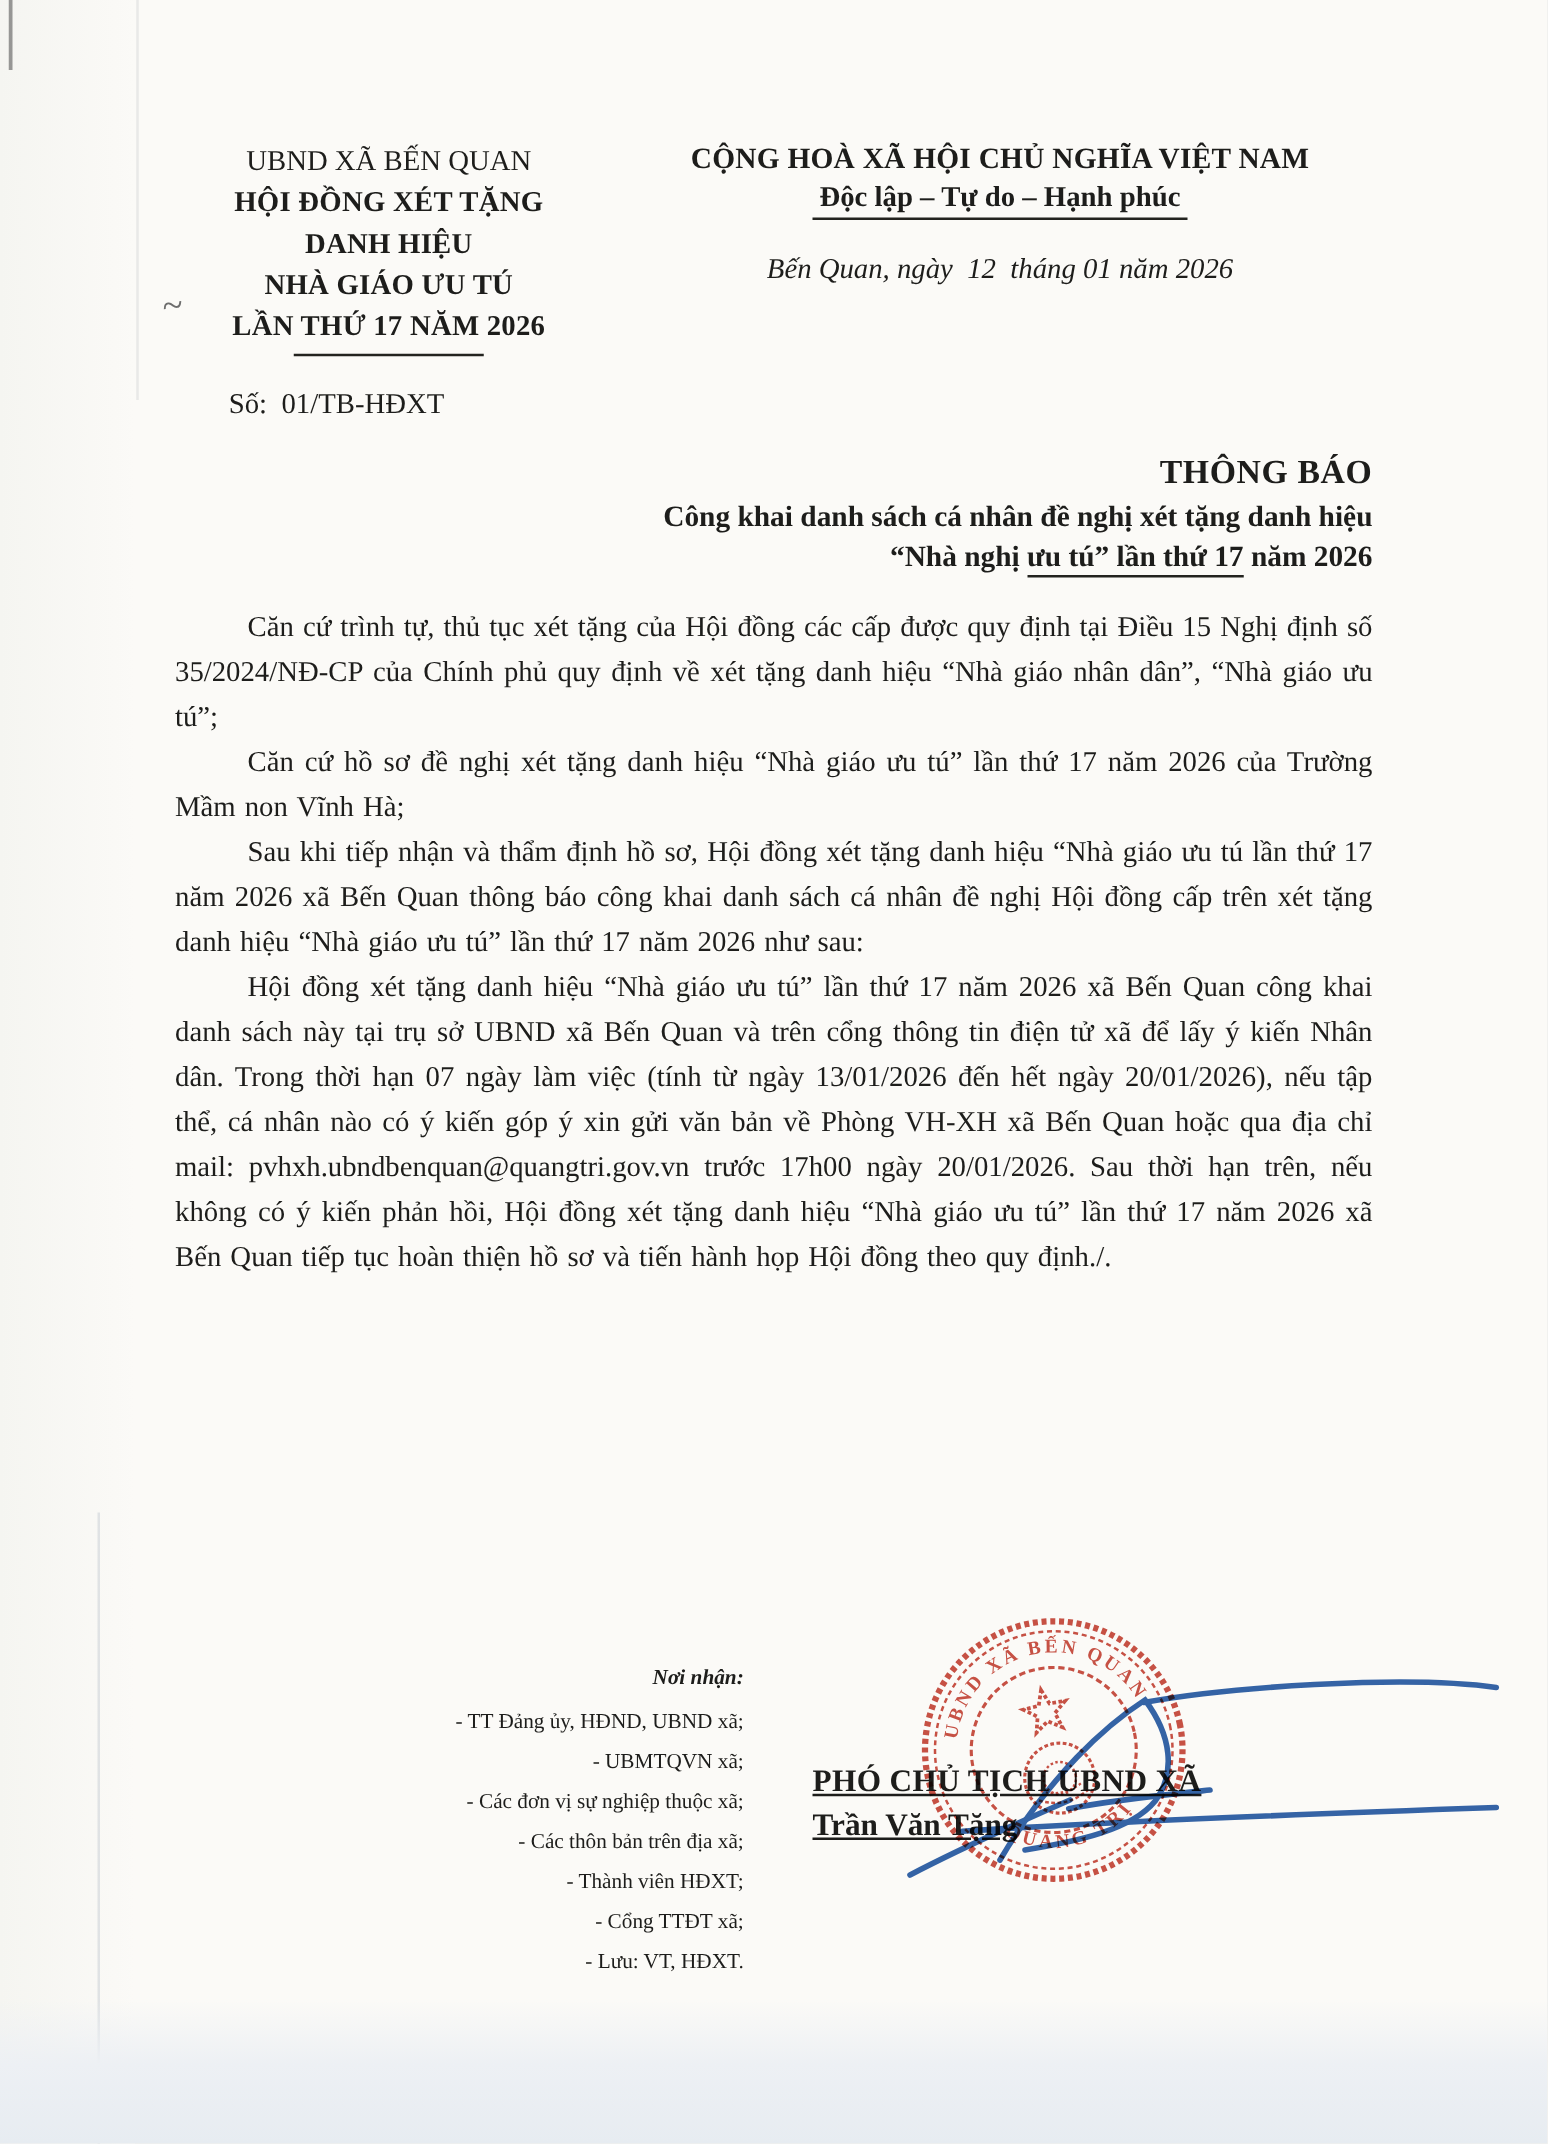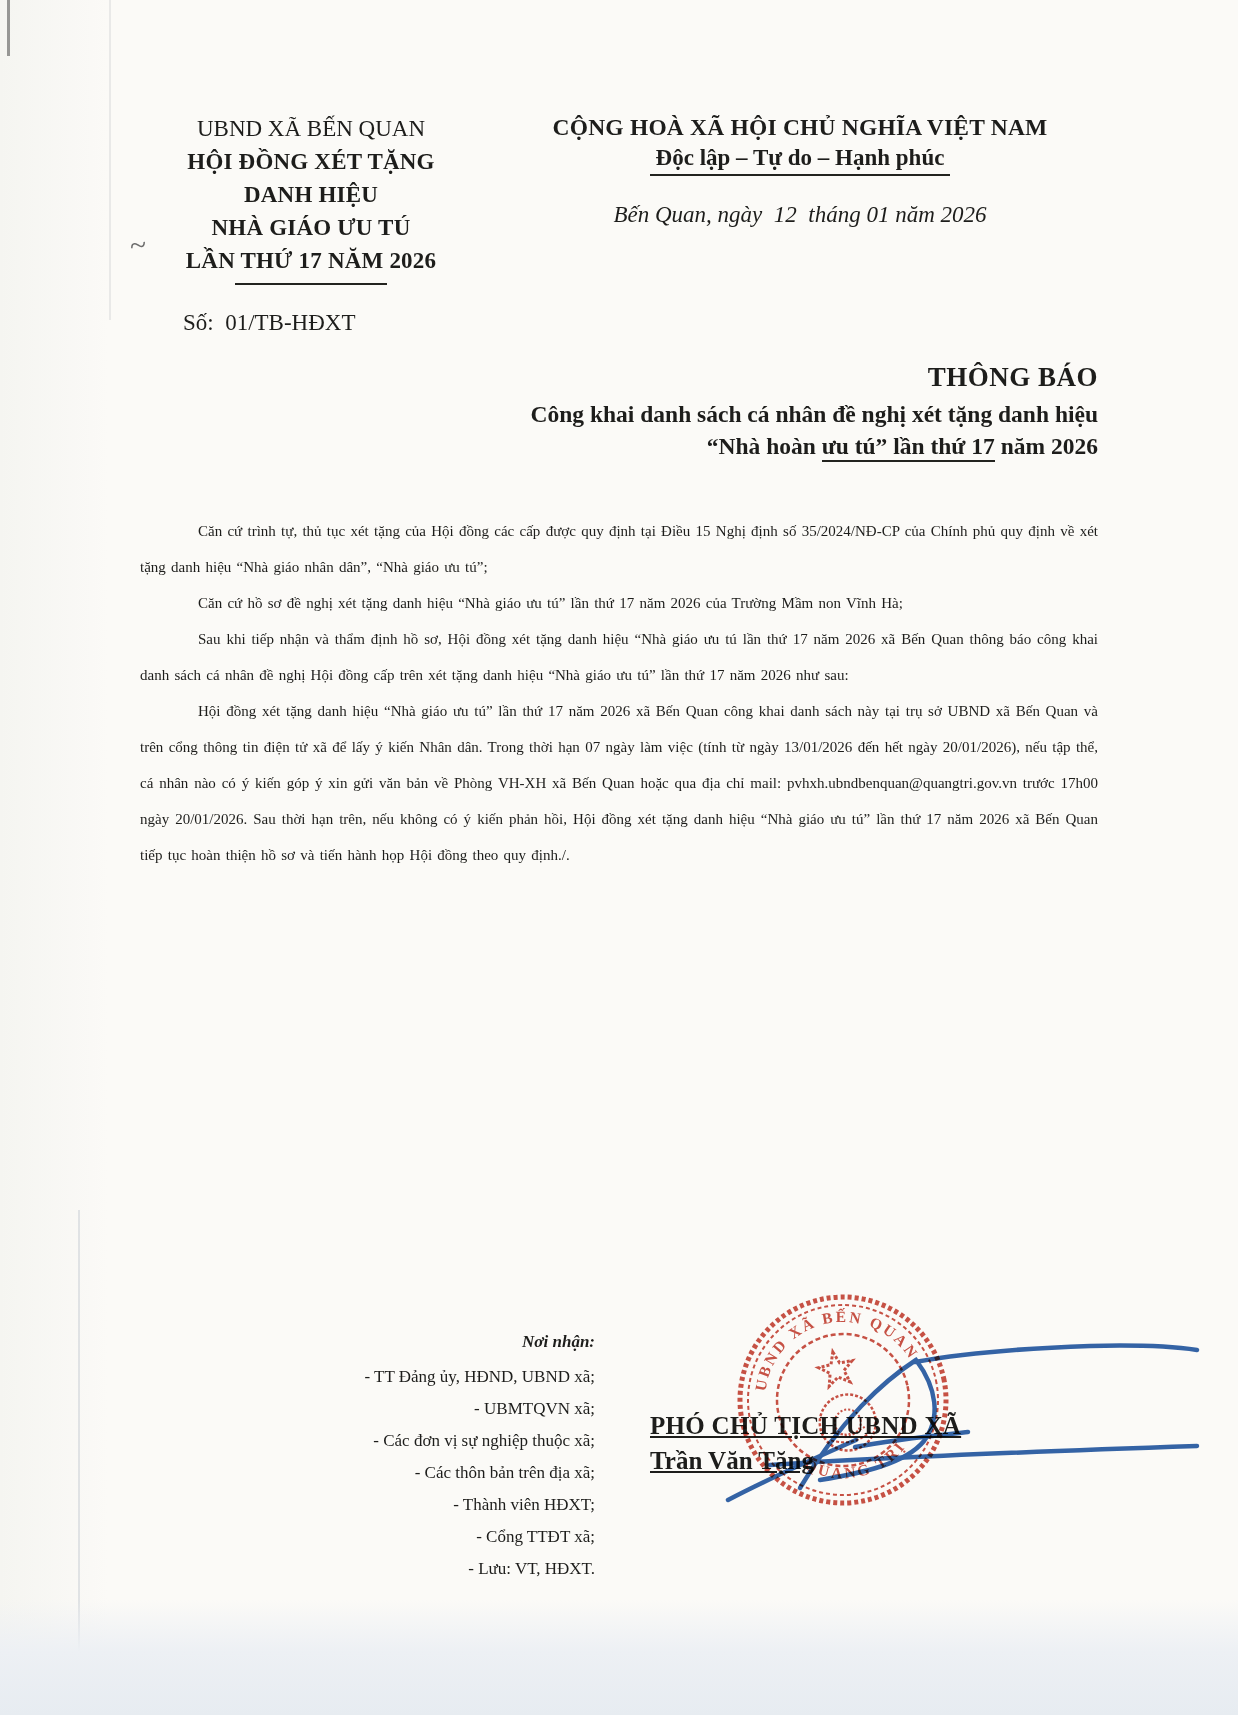--- a/index.html
+++ b/index.html
@@ -38,22 +38,22 @@
   .docnum{position:absolute;left:183px;top:310px;font-size:23px;white-space:pre;}
 
   
   .title-block{position:absolute;left:140px;top:360px;width:958px;text-align:right;}
   .doc-title{font-weight:700;font-size:27px;line-height:34px;letter-spacing:.5px;}
   .sub1{font-weight:700;font-size:23.5px;margin-top:4px;line-height:32px;}
   .sub2{font-weight:700;font-size:23.5px;line-height:32px;}
   .sub2 .u{border-bottom:2.5px solid #23231f;padding-bottom:1px;}
 
   
-  .body{position:absolute;left:140px;top:513px;width:958px;
-    font-size:15px;line-height:36px;text-align:justify;word-spacing:1.5px;}
+  .body{position:absolute;left:140px;top:484px;width:958px;
+    font-size:23px;line-height:36px;text-align:justify;word-spacing:1.5px;}
   .body p{margin:0;text-indent:58px;}
   .items{margin:6px 0 4px 74px;text-align:left;}
   .items div{line-height:40px;}
 
   
   .recipients{position:absolute;left:165px;top:1326px;width:430px;font-size:17px;line-height:32px;text-align:right;}
   .rlabel{font-weight:700;font-style:italic;margin-bottom:3px;}
 
   
   .sig-role{position:absolute;left:700px;top:1318px;width:360px;text-align:center;
@@ -89,21 +89,21 @@
     <div class="nat">CỘNG HOÀ XÃ HỘI CHỦ NGHĨA VIỆT NAM</div>
     <div class="motto"><span>Độc lập – Tự do – Hạnh phúc</span></div>
     <div class="dateline">Bến Quan, ngày  12  tháng 01 năm 2026</div>
   </div>
 
   <div class="docnum">Số:  01/TB-HĐXT</div>
 
   <div class="title-block">
     <div class="doc-title">THÔNG BÁO</div>
     <div class="sub1">Công khai danh sách cá nhân đề nghị xét tặng danh hiệu</div>
-    <div class="sub2"><span>“Nhà hoàn </span><span class="u">ưu tú” lần thứ 17</span><span> năm 2026</span></div>
+    <div class="sub2"><span>“Nhà nghị </span><span class="u">ưu tú” lần thứ 17</span><span> năm 2026</span></div>
   </div>
 
   <div class="body">
     <p>Căn cứ trình tự, thủ tục xét tặng của Hội đồng các cấp được quy định tại Điều 15 Nghị định số 35/2024/NĐ-CP của Chính phủ quy định về xét tặng danh hiệu “Nhà giáo nhân dân”, “Nhà giáo ưu tú”;</p>
     <p>Căn cứ hồ sơ đề nghị xét tặng danh hiệu “Nhà giáo ưu tú” lần thứ 17 năm 2026 của Trường Mầm non Vĩnh Hà;</p>
     <p>Sau khi tiếp nhận và thẩm định hồ sơ, Hội đồng xét tặng danh hiệu “Nhà giáo ưu tú lần thứ 17 năm 2026 xã Bến Quan thông báo công khai danh sách cá nhân đề nghị Hội đồng cấp trên xét tặng danh hiệu “Nhà giáo ưu tú” lần thứ 17 năm 2026 như sau:</p>
     <p>Hội đồng xét tặng danh hiệu “Nhà giáo ưu tú” lần thứ 17 năm 2026 xã Bến Quan công khai danh sách này tại trụ sở UBND xã Bến Quan và trên cổng thông tin điện tử xã để lấy ý kiến Nhân dân. Trong thời hạn 07 ngày làm việc (tính từ ngày 13/01/2026 đến hết ngày 20/01/2026), nếu tập thể, cá nhân nào có ý kiến góp ý xin gửi văn bản về Phòng VH-XH xã Bến Quan hoặc qua địa chỉ mail: pvhxh.ubndbenquan@quangtri.gov.vn trước 17h00 ngày 20/01/2026. Sau thời hạn trên, nếu không có ý kiến phản hồi, Hội đồng xét tặng danh hiệu “Nhà giáo ưu tú” lần thứ 17 năm 2026 xã Bến Quan tiếp tục hoàn thiện hồ sơ và tiến hành họp Hội đồng theo quy định./.</p>
   </div>
 
   <div class="recipients">

